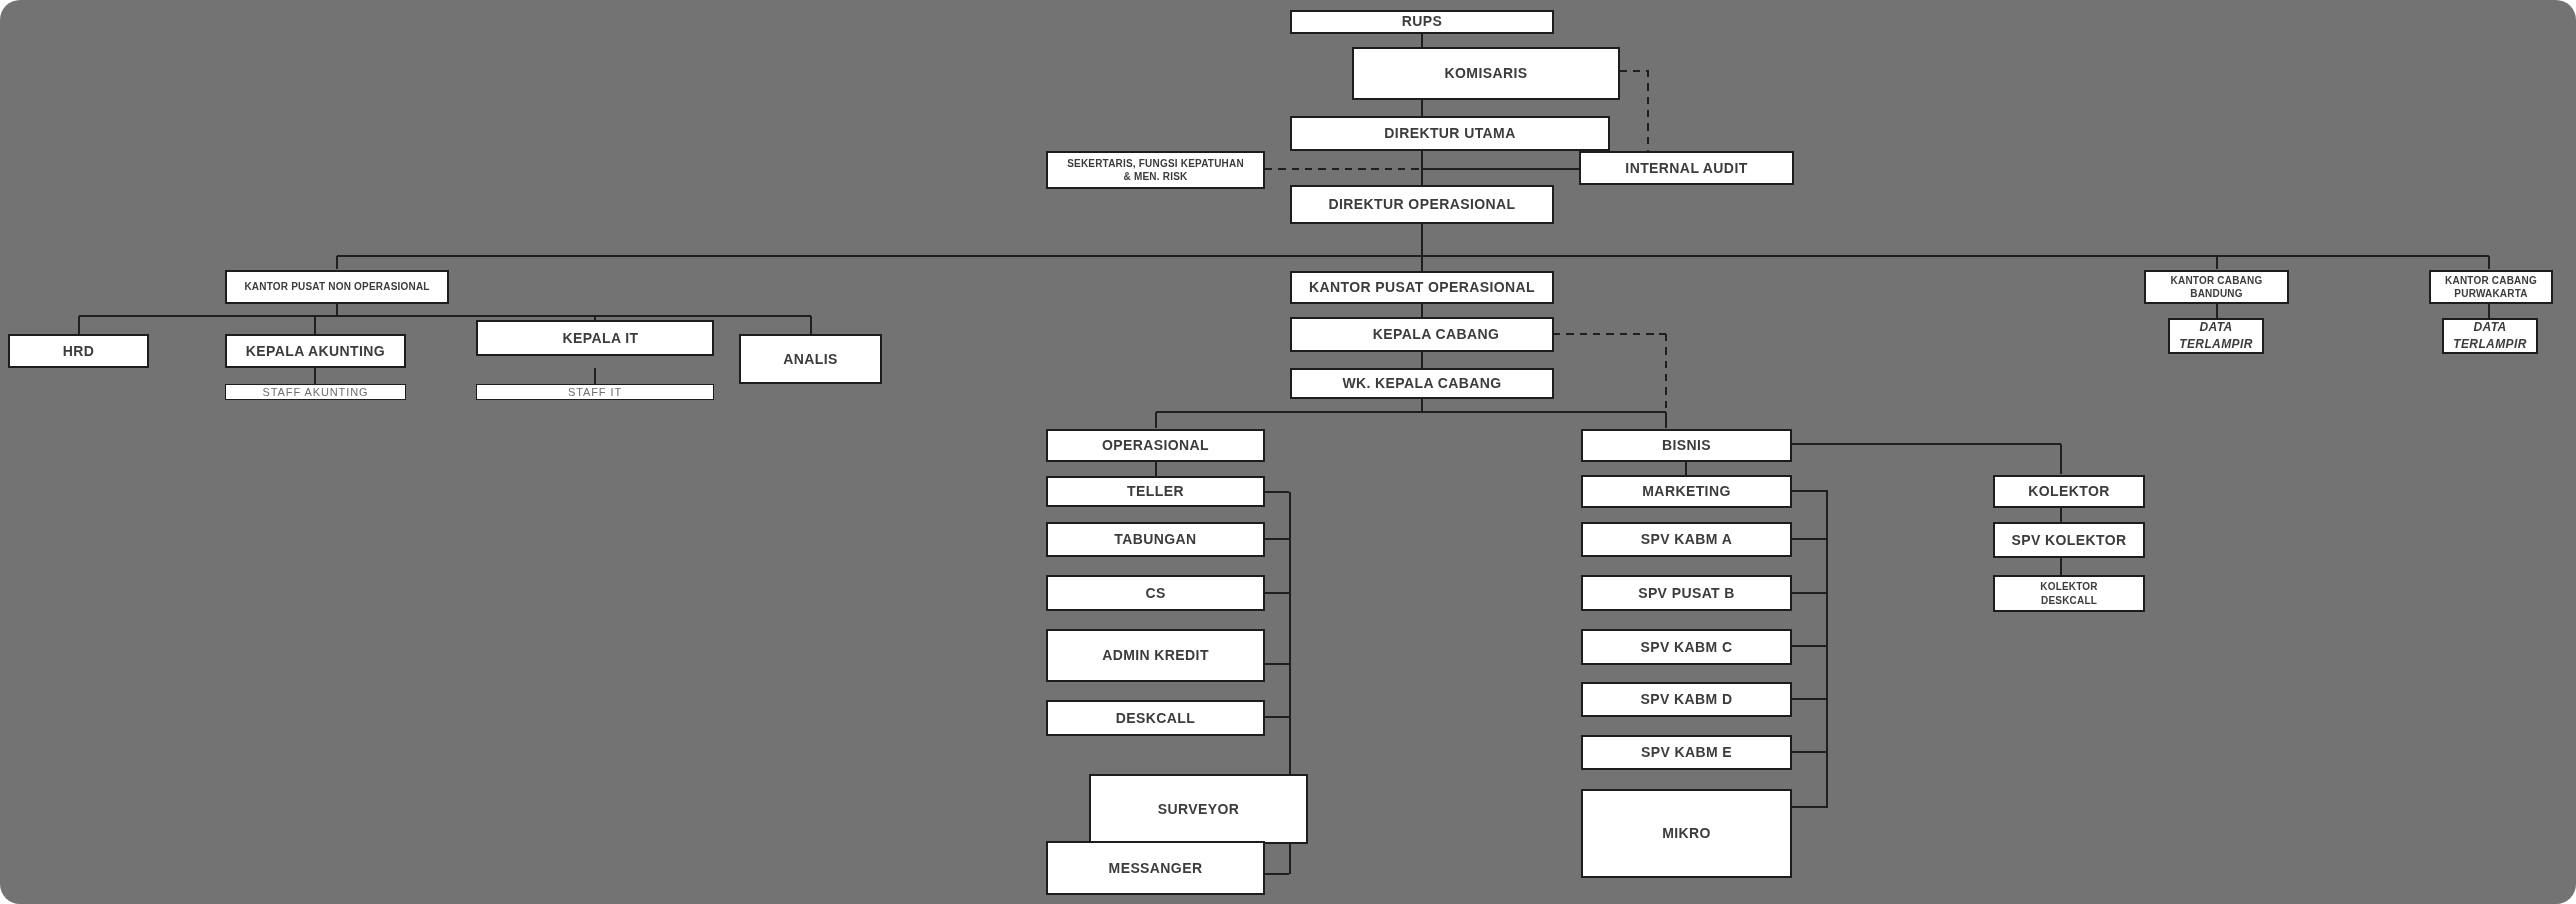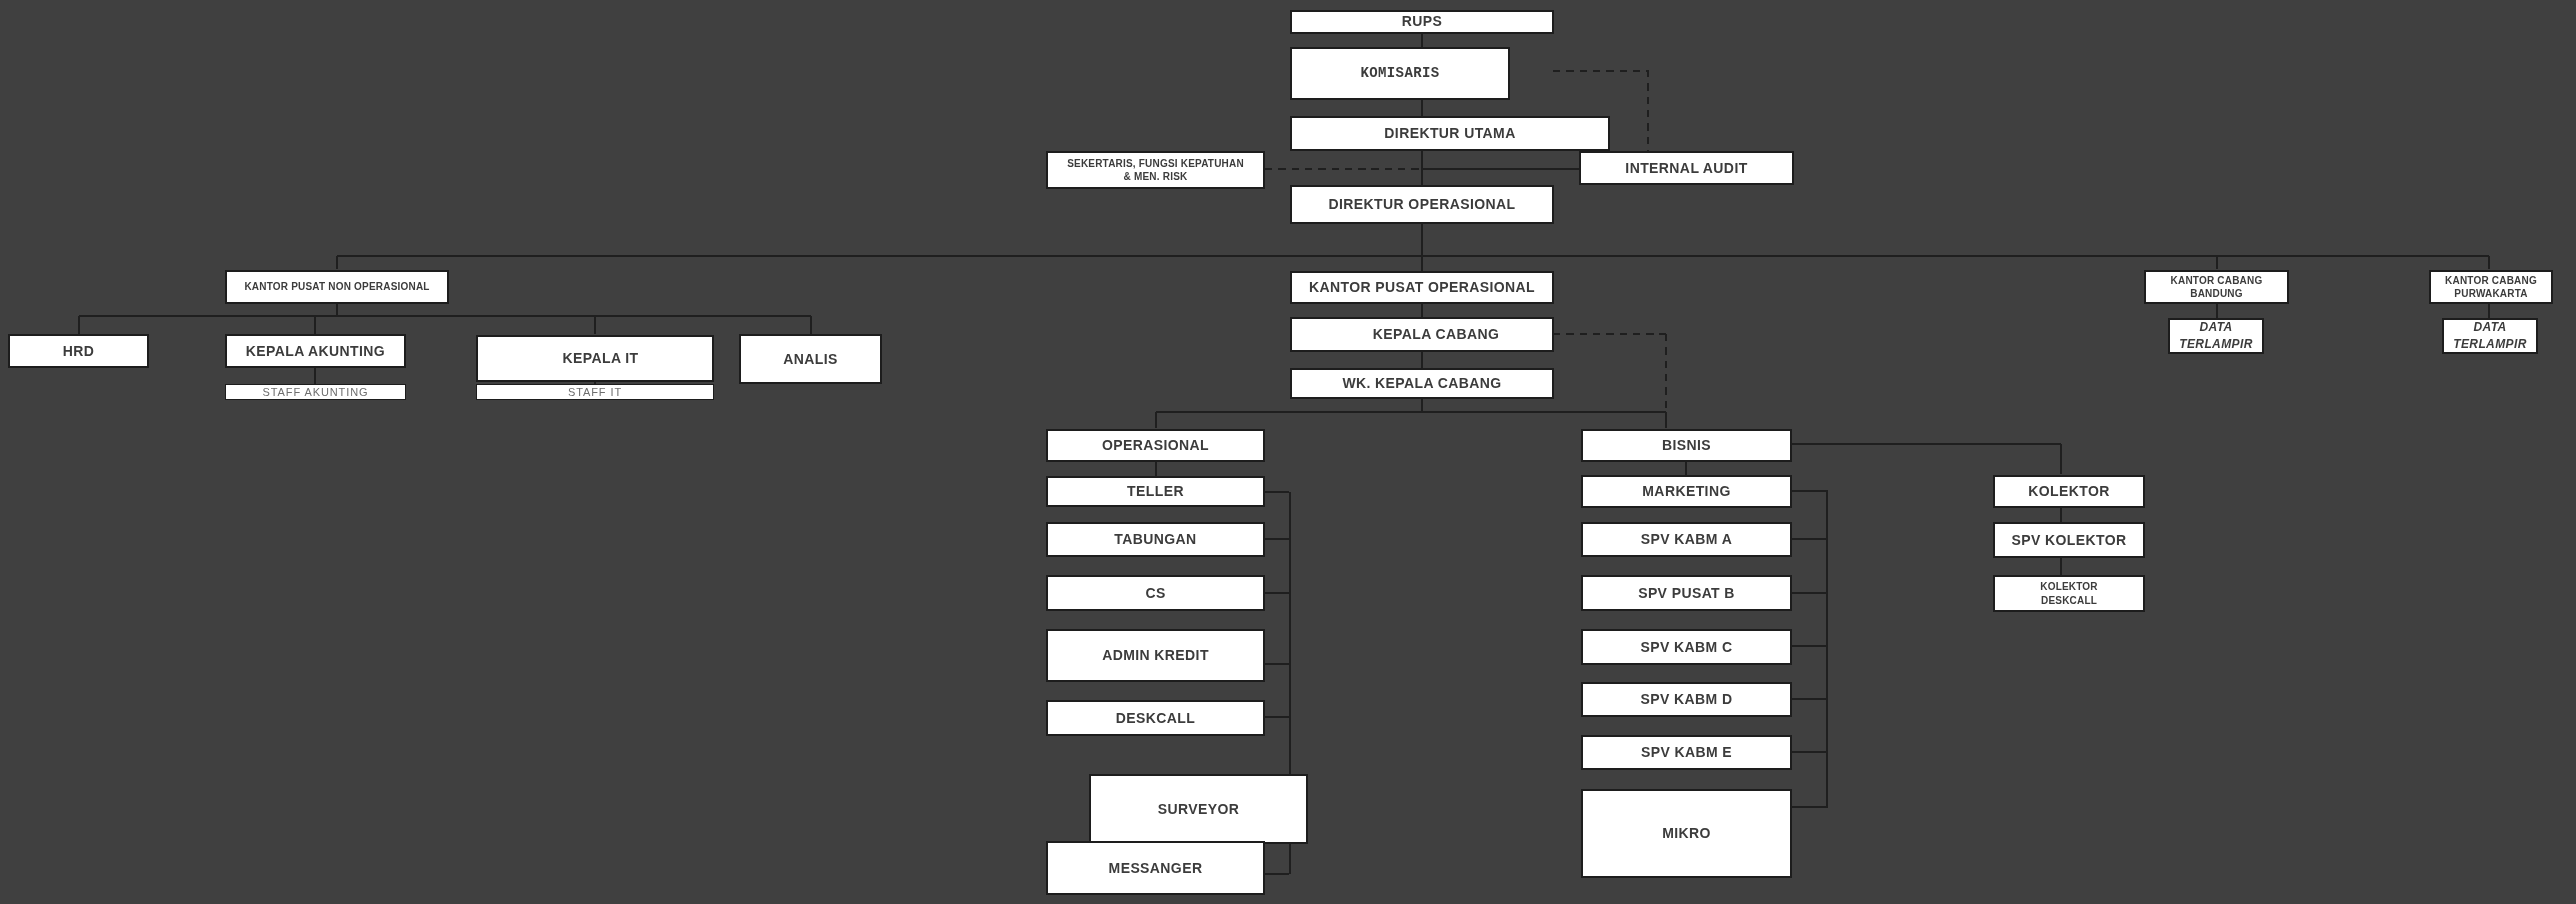--- a/index.html
+++ b/index.html
@@ -4,23 +4,24 @@
 <style>
   html, body {
     margin: 0;
     padding: 0;
     background: #ffffff;
   }
   #canvas {
     position: relative;
     width: 2576px;
     height: 904px;
-    background: #404040;
+    background: #737373;
     overflow: hidden;
     font-family: "Liberation Sans", "DejaVu Sans", sans-serif;
+    border-radius: 20px;
   }
   .node {
     position: absolute;
     box-sizing: border-box;
     background: #ffffff;
     border: 2.2px solid #1d1d1d;
     color: #3c3c3c;
     display: flex;
     align-items: center;
     justify-content: center;
@@ -112,40 +113,40 @@
     <div class="seg solid" style="left: 1792px; top: 490px; width: 36px; height: 2.2px;"></div>
     <div class="seg solid" style="left: 1792px; top: 538px; width: 36px; height: 2.2px;"></div>
     <div class="seg solid" style="left: 1792px; top: 592px; width: 36px; height: 2.2px;"></div>
     <div class="seg solid" style="left: 1792px; top: 645px; width: 36px; height: 2.2px;"></div>
     <div class="seg solid" style="left: 1792px; top: 698px; width: 36px; height: 2.2px;"></div>
     <div class="seg solid" style="left: 1792px; top: 751px; width: 36px; height: 2.2px;"></div>
     <div class="seg solid" style="left: 1792px; top: 806px; width: 36px; height: 2.2px;"></div>
     <div class="seg solid" style="left: 2060px; top: 507px; width: 2.2px; height: 15px;"></div>
     <div class="seg solid" style="left: 2060px; top: 558px; width: 2.2px; height: 17px;"></div>
     <div class="node default" style="left: 1290px; top: 9.6px; width: 264px; height: 24px;">RUPS</div>
-    <div class="node default" style="left: 1290px; top: 47px; width: 220px; height: 53px; font-family: Liberation Mono, monospace;">KOMISARIS</div>
+    <div class="node default" style="left: 1352px; top: 47px; width: 268px; height: 53px;">KOMISARIS</div>
     <div class="node default" style="left: 1290px; top: 116px; width: 320px; height: 35px;">DIREKTUR UTAMA</div>
     <div class="node small" style="left: 1046px; top: 151px; width: 219px; height: 38px;">SEKERTARIS, FUNGSI KEPATUHAN
 &amp; MEN. RISK</div>
     <div class="node default" style="left: 1579px; top: 151px; width: 215px; height: 34px;">INTERNAL AUDIT</div>
     <div class="node default" style="left: 1290px; top: 185px; width: 264px; height: 39px;">DIREKTUR OPERASIONAL</div>
     <div class="node small" style="left: 225px; top: 270px; width: 224px; height: 34px;">KANTOR PUSAT NON OPERASIONAL</div>
     <div class="node default" style="left: 1290px; top: 271px; width: 264px; height: 33px;">KANTOR PUSAT OPERASIONAL</div>
     <div class="node small" style="left: 2144px; top: 270px; width: 145px; height: 34px;">KANTOR CABANG
 BANDUNG</div>
     <div class="node small" style="left: 2429px; top: 270px; width: 124px; height: 34px;">KANTOR CABANG
 PURWAKARTA</div>
     <div class="node default" style="left: 1290px; top: 317px; width: 264px; height: 35px; padding-left: 28px;">KEPALA CABANG</div>
     <div class="node italic" style="left: 2168px; top: 318px; width: 96px; height: 36px;">DATA
 TERLAMPIR</div>
     <div class="node italic" style="left: 2442px; top: 318px; width: 96px; height: 36px;">DATA
 TERLAMPIR</div>
     <div class="node default" style="left: 8.1px; top: 334px; width: 141px; height: 34px;">HRD</div>
     <div class="node default" style="left: 225px; top: 334px; width: 181px; height: 34px;">KEPALA AKUNTING</div>
-    <div class="node default" style="left: 476px; top: 335px; width: 238px; height: 47px; padding-left: 11px;">KEPALA IT</div>
+    <div class="node default" style="left: 476px; top: 320px; width: 238px; height: 36px; padding-left: 11px;">KEPALA IT</div>
     <div class="node default" style="left: 739px; top: 334px; width: 143px; height: 50px;">ANALIS</div>
     <div class="node default" style="left: 1290px; top: 368px; width: 264px; height: 31px;">WK. KEPALA CABANG</div>
     <div class="node staff" style="left: 225px; top: 384px; width: 181px; height: 15.5px;">STAFF AKUNTING</div>
     <div class="node staff" style="left: 476px; top: 384px; width: 238px; height: 15.5px;">STAFF IT</div>
     <div class="node default" style="left: 1046px; top: 429px; width: 219px; height: 33px;">OPERASIONAL</div>
     <div class="node default" style="left: 1581px; top: 429px; width: 211px; height: 33px;">BISNIS</div>
     <div class="node default" style="left: 1046px; top: 476px; width: 219px; height: 31px;">TELLER</div>
     <div class="node default" style="left: 1581px; top: 475px; width: 211px; height: 33px;">MARKETING</div>
     <div class="node default" style="left: 1993px; top: 475px; width: 152px; height: 33px;">KOLEKTOR</div>
     <div class="node default" style="left: 1046px; top: 522px; width: 219px; height: 35px;">TABUNGAN</div>

